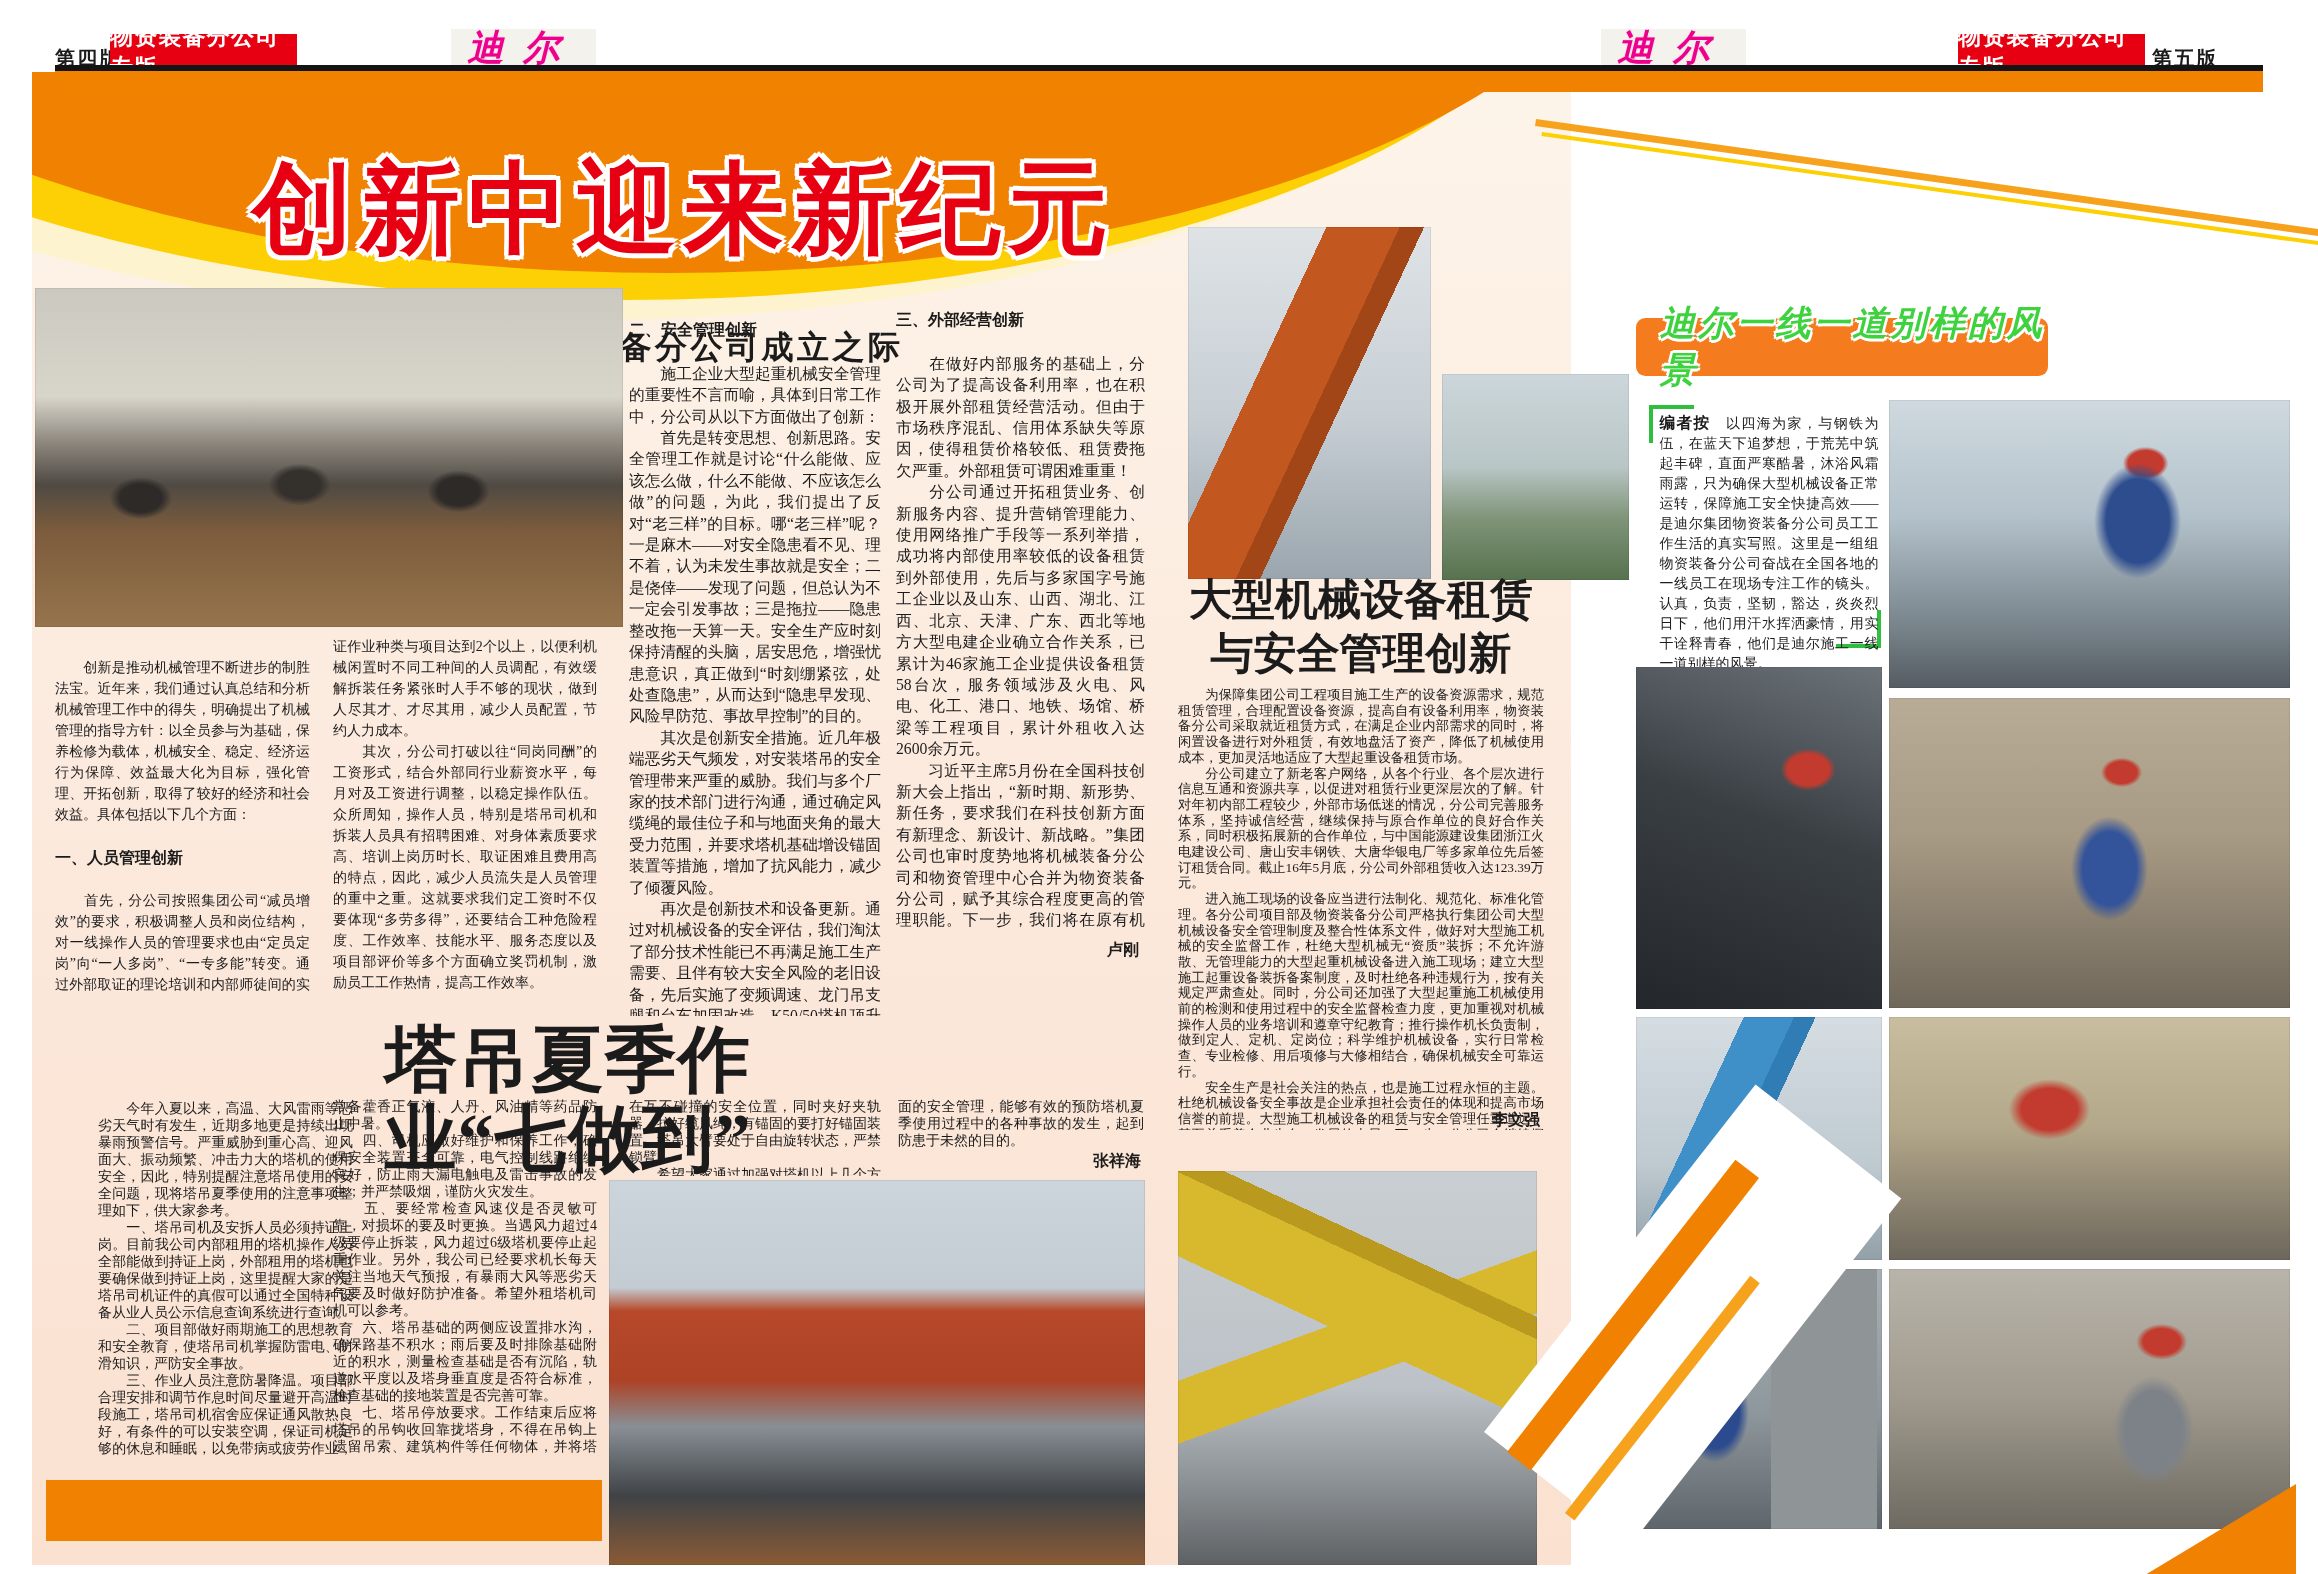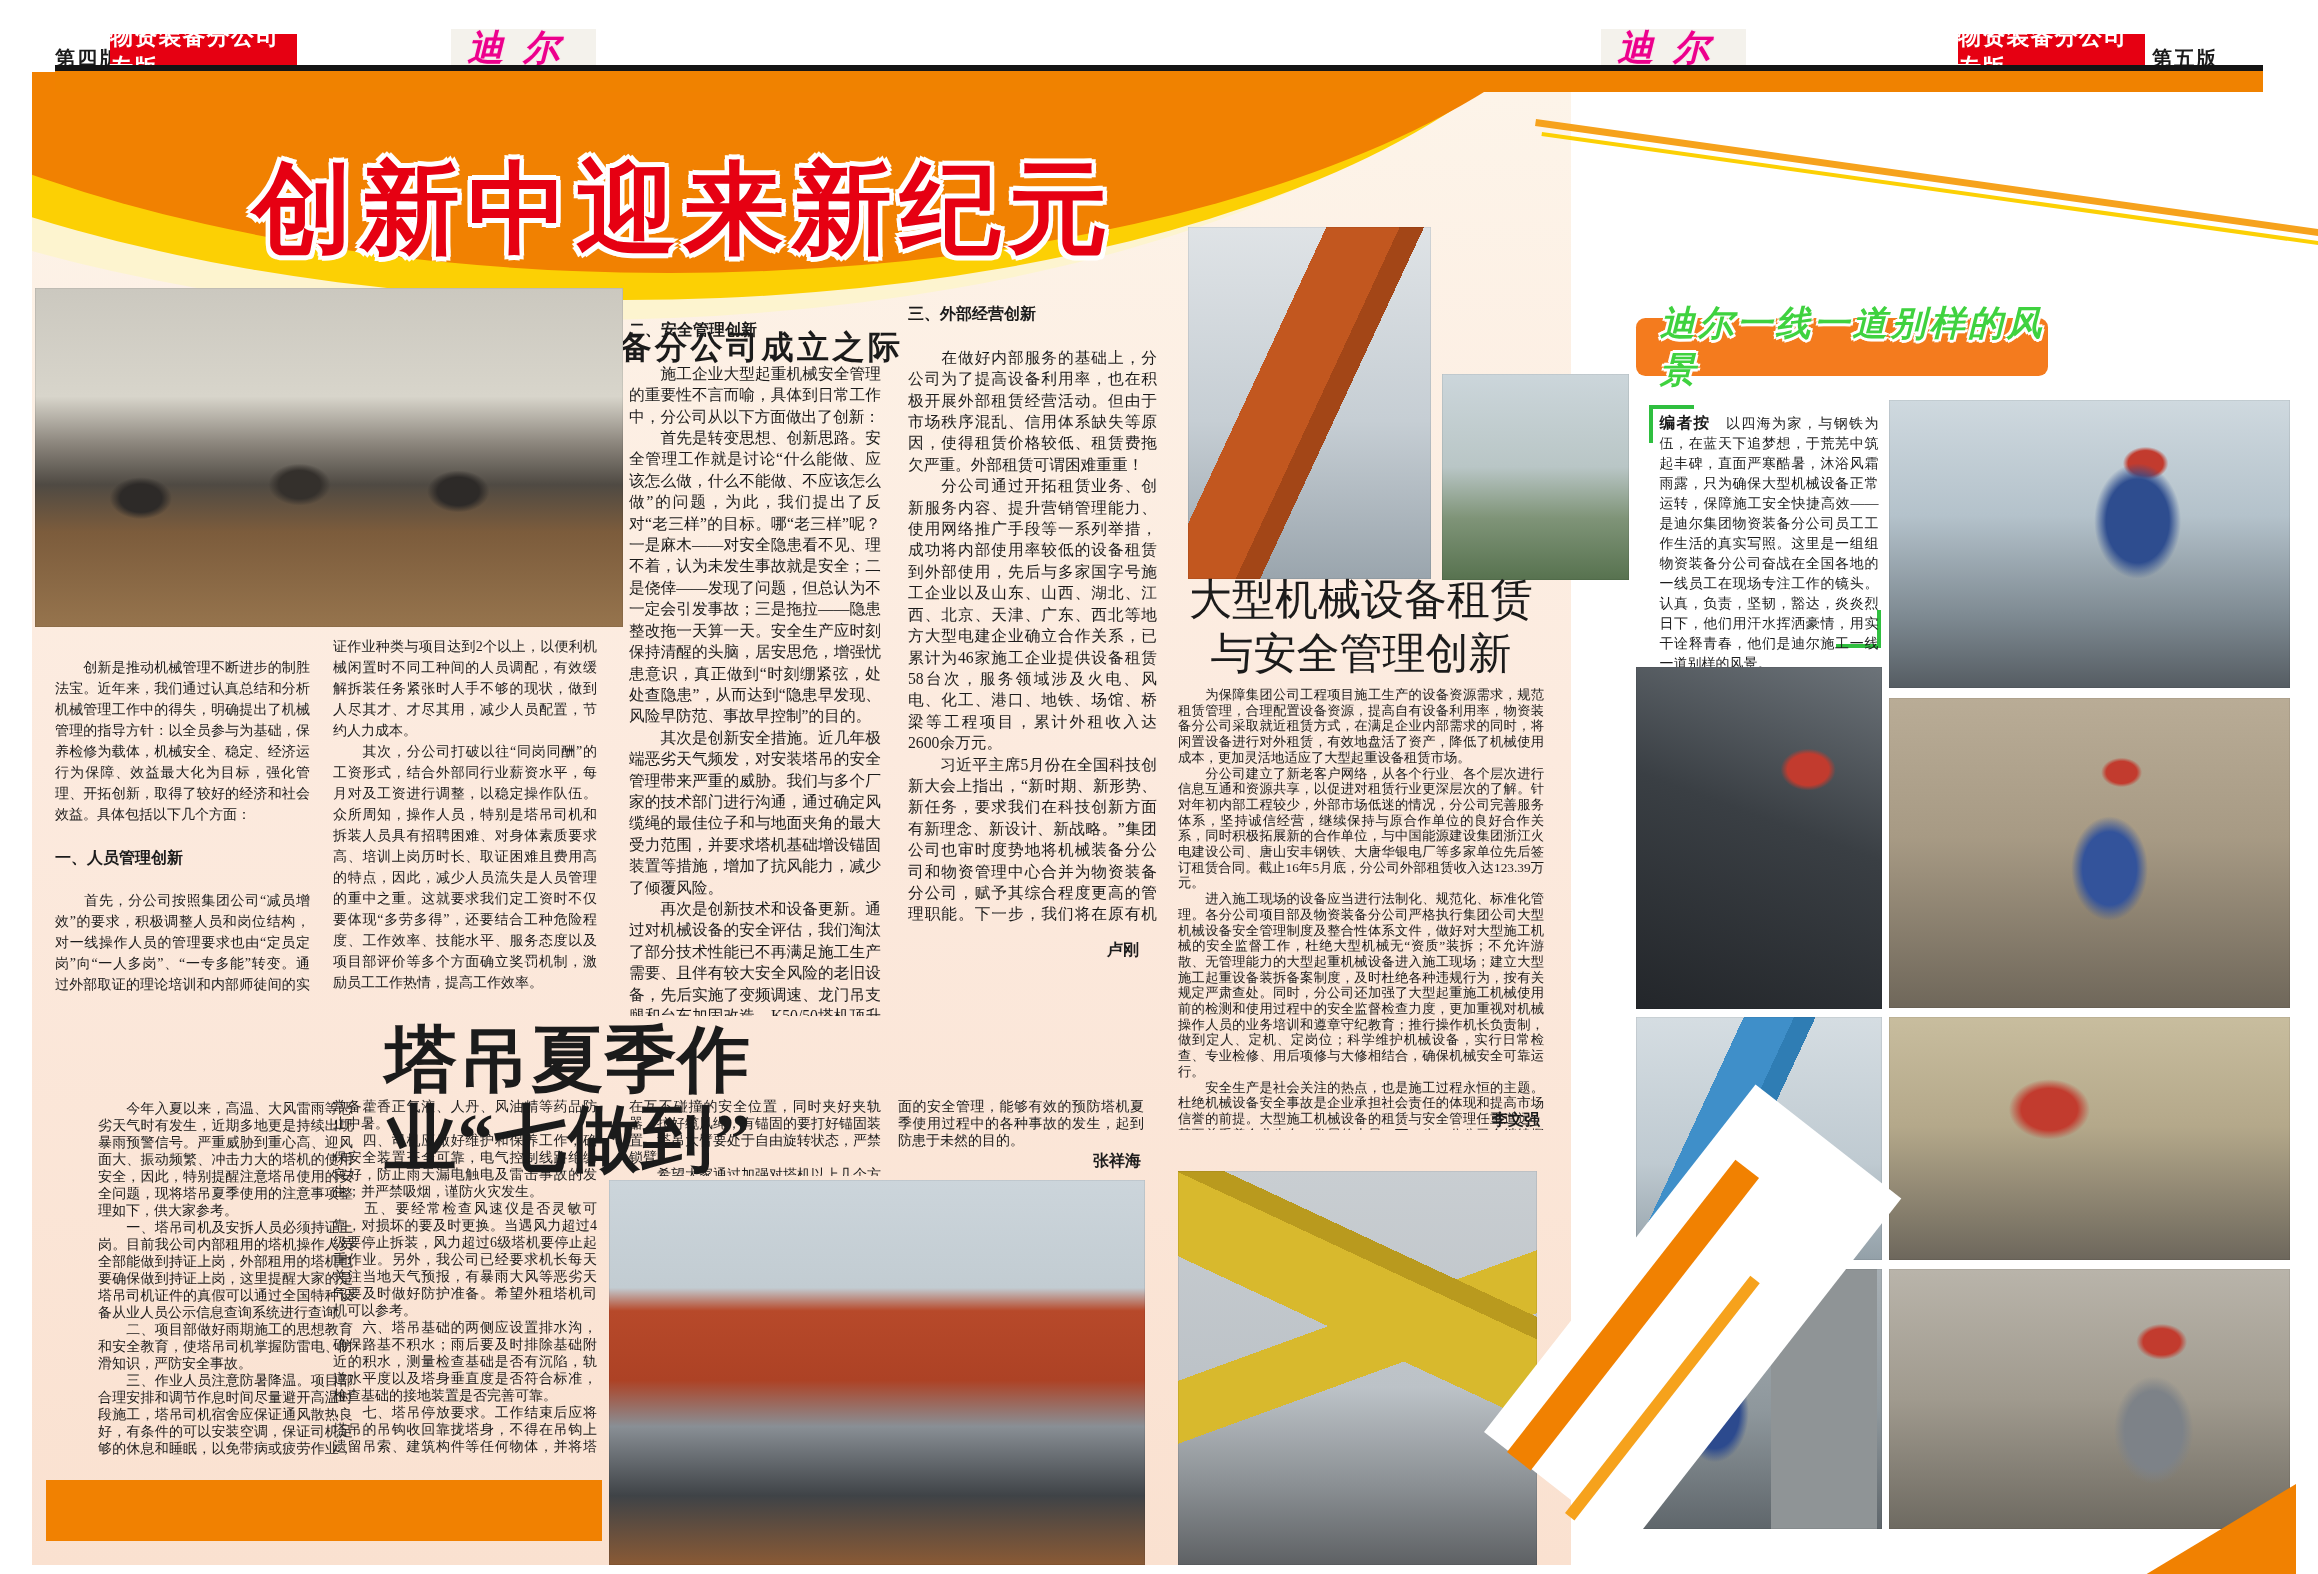--- a/index.html
+++ b/index.html
@@ -37,21 +37,21 @@
   
   .col{font-size:15.7px;line-height:21.4px;text-align:justify;white-space:pre-line;overflow:hidden;}
   .col-sm{font-size:14px;line-height:21px;}
   .col-t{font-size:14px;line-height:17px;}
   .col-m{font-size:13.3px;line-height:15.7px;}
   .col-head{font-weight:bold;font-size:16px;line-height:23px;
             font-family:"Liberation Sans","DejaVu Sans",sans-serif;}
   .byline{font-weight:bold;font-size:16px;text-align:right;
           font-family:"Liberation Sans","DejaVu Sans",sans-serif;}
   .sec-headline{font-weight:900;font-size:72px;letter-spacing:1.2px;text-align:center;line-height:1.1;}
-  .mid-headline{font-weight:400;font-size:43px;text-align:center;line-height:1.25;white-space:pre-line;}
+  .mid-headline{font-weight:700;font-size:43px;text-align:center;line-height:1.25;white-space:pre-line;}
 
   
   .banner{background:#f47b1e;border-radius:9.3px;display:flex;align-items:center;justify-content:center;}
   .banner-text{color:#3fd23f;font-size:35px;font-weight:900;font-style:italic;letter-spacing:3.5px;
      text-shadow:-2.3px -2.3px 0 #fff,2.3px -2.3px 0 #fff,-2.3px 2.3px 0 #fff,2.3px 2.3px 0 #fff,0 2.9px 0 #fff,0 -2.9px 0 #fff;padding-left:24px;}
   .note{font-size:14px;line-height:20px;text-align:justify;}
   .note b{font-size:15.7px;font-family:"Liberation Sans","DejaVu Sans",sans-serif;}
   .corner{position:absolute;width:41px;height:34px;}
   .corner-tl{border-top:4px solid #2fbf3f;border-left:4px solid #2fbf3f;}
   .corner-br{border-bottom:4px solid #2fbf3f;border-right:4px solid #2fbf3f;}
@@ -147,21 +147,21 @@
   <div class="abs col col-sm" style="left:333px;top:636px;width:264px;height:355px;">证作业种类与项目达到2个以上，以便利机械闲置时不同工种间的人员调配，有效缓解拆装任务紧张时人手不够的现状，做到人尽其才、才尽其用，减少人员配置，节约人力成本。
 　　其次，分公司打破以往“同岗同酬”的工资形式，结合外部同行业薪资水平，每月对及工资进行调整，以稳定操作队伍。众所周知，操作人员，特别是塔吊司机和拆装人员具有招聘困难、对身体素质要求高、培训上岗历时长、取证困难且费用高的特点，因此，减少人员流失是人员管理的重中之重。这就要求我们定工资时不仅要体现“多劳多得”，还要结合工种危险程度、工作效率、技能水平、服务态度以及项目部评价等多个方面确立奖罚机制，激励员工工作热情，提高工作效率。</div>
   <div class="abs col" style="left:629px;top:297px;width:252px;height:719px;">
     <span class="col-head">二、安全管理创新</span><br>
     <span>　　施工企业大型起重机械安全管理的重要性不言而喻，具体到日常工作中，分公司从以下方面做出了创新：
 　　首先是转变思想、创新思路。安全管理工作就是讨论“什么能做、应该怎么做，什么不能做、不应该怎么做”的问题，为此，我们提出了反对“老三样”的目标。哪“老三样”呢？一是麻木——对安全隐患看不见、理不着，认为未发生事故就是安全；二是侥倖——发现了问题，但总认为不一定会引发事故；三是拖拉——隐患整改拖一天算一天。安全生产应时刻保持清醒的头脑，居安思危，增强忧患意识，真正做到“时刻绷紧弦，处处查隐患”，从而达到“隐患早发现、风险早防范、事故早控制”的目的。
 　　其次是创新安全措施。近几年极端恶劣天气频发，对安装塔吊的安全管理带来严重的威胁。我们与多个厂家的技术部门进行沟通，通过确定风缆绳的最佳位子和与地面夹角的最大受力范围，并要求塔机基础增设锚固装置等措施，增加了抗风能力，减少了倾覆风险。
 　　再次是创新技术和设备更新。通过对机械设备的安全评估，我们淘汰了部分技术性能已不再满足施工生产需要、且伴有较大安全风险的老旧设备，先后实施了变频调速、龙门吊支腿和台车加固改造、K50/50塔机顶升十字梁和内塔身连接方式改造、进口备件国产化和长寿化等多项技术改造项目，通过技术创新，提升了机械装备性能，降低了安全风险。
 　　最后是通过设备投保规避安全风险。我们本着“使用一台、投保一台”的原则，对在用的机械进行了投保，最大限度地利用好一年的投保周期，既规避了风险，又节约了费用。</span>
   </div>
-  <div class="abs col" style="left:896px;top:281px;width:249px;height:643px;margin-left:12px;">
+  <div class="abs col" style="left:896px;top:287px;width:249px;height:643px;">
     <span class="col-head">三、外部经营创新</span><br>
     <span>　　在做好内部服务的基础上，分公司为了提高设备利用率，也在积极开展外部租赁经营活动。但由于市场秩序混乱、信用体系缺失等原因，使得租赁价格较低、租赁费拖欠严重。外部租赁可谓困难重重！
 　　分公司通过开拓租赁业务、创新服务内容、提升营销管理能力、使用网络推广手段等一系列举措，成功将内部使用率较低的设备租赁到外部使用，先后与多家国字号施工企业以及山东、山西、湖北、江西、北京、天津、广东、西北等地方大型电建企业确立合作关系，已累计为46家施工企业提供设备租赁58台次，服务领域涉及火电、风电、化工、港口、地铁、场馆、桥梁等工程项目，累计外租收入达2600余万元。
 　　习近平主席5月份在全国科技创新大会上指出，“新时期、新形势、新任务，要求我们在科技创新方面有新理念、新设计、新战略。”集团公司也审时度势地将机械装备分公司和物资管理中心合并为物资装备分公司，赋予其综合程度更高的管理职能。下一步，我们将在原有机械设备管理的基础上，在物资管理中加大公司集中招标采购和比价采购管理力度，着力降低材料成本；继续完善公司内部物资租赁制度，提高物资周转利用率，充分盘活存量资产和现有资源；对兖州总库和项目部设备性能状况进一步摸底，推动公司设备料具更新；适时引进新技术和施工效率高的设备料具，提高设备效率；在集团公司允许的情况下对房产进行售出变现，降低因房价下行造成额外经济损失……
 　　“雄关漫道真如铁，而今迈步从头越。”站在新的起点，踏上新的征程，我们必将坚定信念，振奋精神，以坚忍不拔的毅力、攻坚克难的勇气、善作善成的行动，续写物资装备分公司的新篇章，向着迪尔“健康、有为、长寿”的企业愿景不懈努力！</span>
   </div>
   <div class="abs byline" style="left:896px;top:940px;width:243px;">卢刚</div>
 
   <div class="abs sec-headline" style="left:313px;top:1021px;width:510px;">塔吊夏季作业“七做到”</div>
   <div class="abs col col-t" style="left:55px;top:1100px;width:255px;height:355px;margin-left:43px;">　　今年入夏以来，高温、大风雷雨等恶劣天气时有发生，近期多地更是持续出现暴雨预警信号。严重威胁到重心高、迎风面大、振动频繁、冲击力大的塔机的使用安全，因此，特别提醒注意塔吊使用的安全问题，现将塔吊夏季使用的注意事项整理如下，供大家参考。

